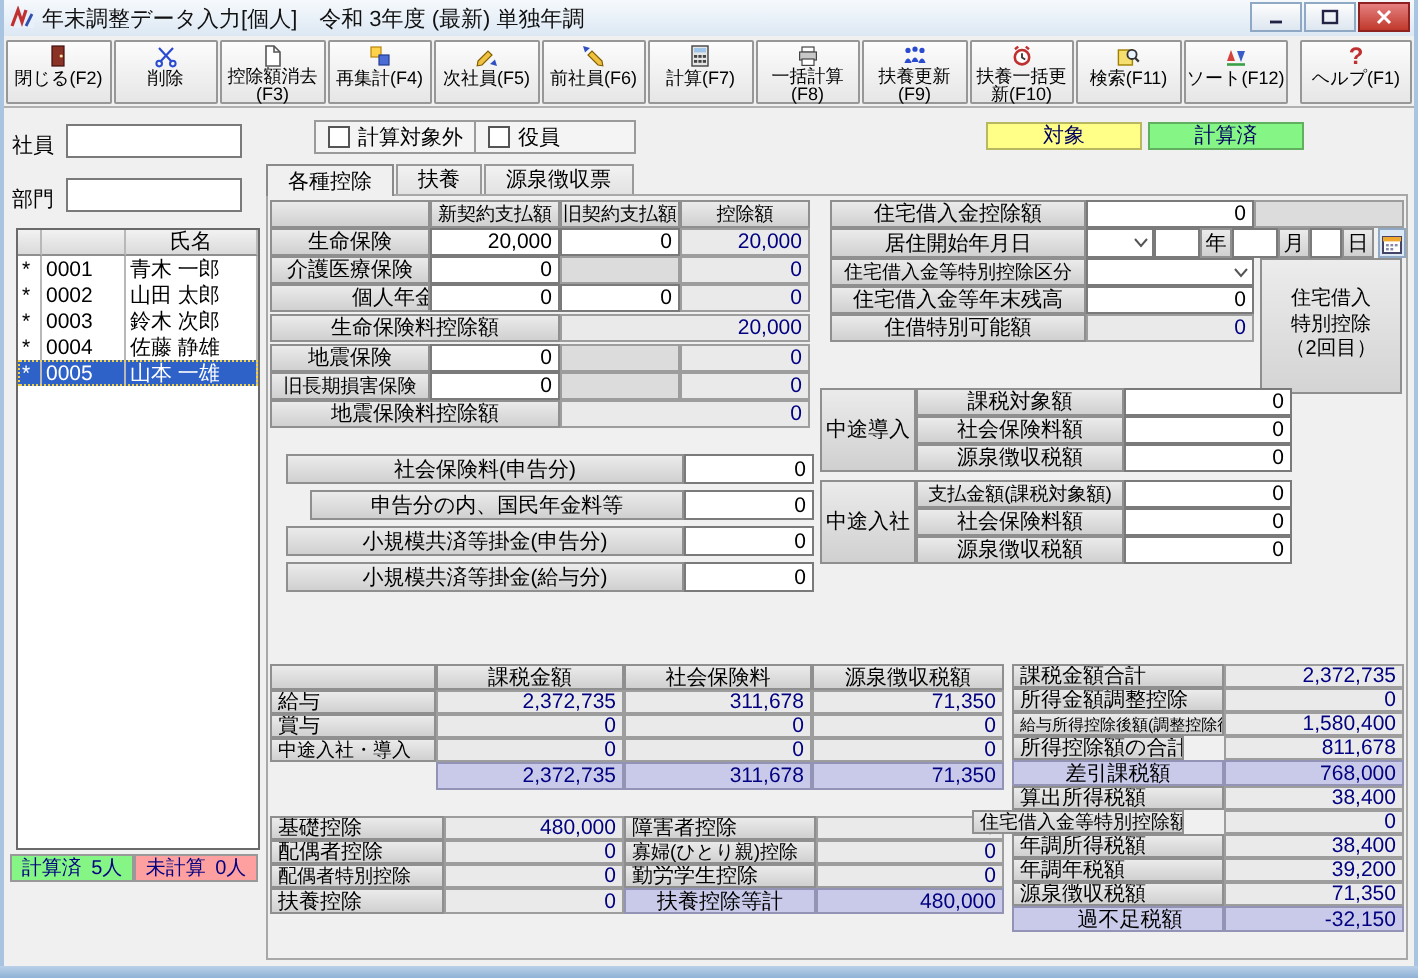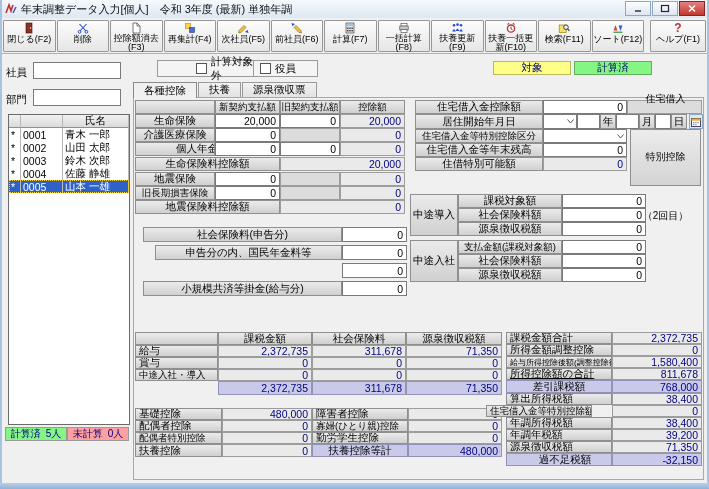--- a/index.html
+++ b/index.html
@@ -31,21 +31,21 @@
   .listbox{position:absolute;left:8px;top:114px;width:122px;height:311px;background:#fff;border:1px solid #6a6a6a;box-sizing:border-box;}
   .lrow{display:flex;height:13px;align-items:stretch;font-size:10.5px;}
   .lrow>div{border-right:1px solid #b8b8b8;display:flex;align-items:center;overflow:hidden;white-space:nowrap;padding-left:2px;box-sizing:border-box;}
   .lhead>div{background:linear-gradient(#f2f2f2,#dadada);border-bottom:1px solid #8f8f8f;justify-content:center;padding-left:0;}
   .lc0{flex:0 0 12px;} .lc1{flex:0 0 42px;} .lc2{flex:1;}
   .lrow.sel{background:#2e62c8;color:#fff;outline:1px dotted #f5d040;outline-offset:-1px;}
   .tabstrip{position:absolute;left:133px;top:82px;height:16px;display:flex;}
   .tab{height:15px;padding:0 10px;display:flex;align-items:center;font-size:10.5px;border:1px solid #9a9a9a;border-bottom:none;background:linear-gradient(#f2f2f2,#e2e2e2);margin-right:1px;box-sizing:border-box;}
   .tab.active{background:#f0f0f0;height:16px;position:relative;z-index:3;border-color:#8a8a8a;}
   .panel{position:absolute;left:133px;top:97px;width:571px;height:383px;border:1px solid #a8a8a8;background:#f0f0f0;box-sizing:border-box;}
-  .filterbox{position:absolute;left:157px;top:60px;width:161px;height:17px;border:1px solid #9a9a9a;display:flex;box-sizing:border-box;background:#f4f4f4;padding-left:32px;}
+  .filterbox{position:absolute;left:157px;top:60px;width:161px;height:17px;border:1px solid #9a9a9a;display:flex;box-sizing:border-box;background:#f4f4f4;}
   .filtercell{flex:1;display:flex;align-items:center;padding-left:6px;font-size:10.5px;border-right:1px solid #9a9a9a;}
   .filtercell:last-child{border-right:none;}
   .statusbar{position:absolute;left:5px;top:427px;width:124px;height:14px;display:flex;font-size:10px;color:#000080;}
   .statusbar>div{flex:1;display:flex;align-items:center;justify-content:space-evenly;border:1px solid #999;box-sizing:border-box;}
   .st-green{background:#85f585;}
   .st-pink{background:#ffa0a0;}
   .combo{position:absolute;background:#fff;border:1px solid #7a7a7a;box-sizing:border-box;display:flex;align-items:center;justify-content:flex-end;padding-right:2px;}
   .grpbtn{position:absolute;background:linear-gradient(#ececec,#d4d4d4);border:1px solid #8f8f8f;box-sizing:border-box;display:flex;flex-direction:column;align-items:center;justify-content:center;font-size:10px;line-height:1.25;}
   .bottomframe{position:absolute;left:0;top:483px;width:709px;height:6px;background:linear-gradient(#b9d0e8,#8fb2d6);}
   .sideframe{position:absolute;top:0;width:2px;height:489px;background:#a9c4e0;}
@@ -320,20 +320,21 @@
   <div class="cell dis" style="left:280px;top:186px;width:60px;height:14px;"></div>
   <div class="cell out" style="left:340px;top:186px;width:65px;height:14px;">0</div>
 
   <div class="cell lab" style="left:135px;top:200px;width:145px;height:14px;">地震保険料控除額</div>
   <div class="cell out" style="left:280px;top:200px;width:125px;height:14px;">0</div>
 
   <div class="cell lab" style="left:143px;top:227px;width:199px;height:15px;">社会保険料(申告分)</div>
   <div class="cell in" style="left:342px;top:227px;width:65px;height:15px;">0</div>
   <div class="cell lab" style="left:155px;top:245px;width:187px;height:15px;">申告分の内、国民年金料等</div>
   <div class="cell in" style="left:342px;top:245px;width:65px;height:15px;">0</div>
+  <div class="cell lab" style="left:143px;top:263px;width:199px;height:15px;">小規模共済等掛金(申告分)</div>
   <div class="cell in" style="left:342px;top:263px;width:65px;height:15px;">0</div>
   <div class="cell lab" style="left:143px;top:281px;width:199px;height:15px;">小規模共済等掛金(給与分)</div>
   <div class="cell in" style="left:342px;top:281px;width:65px;height:15px;">0</div>
 
   <div class="cell lab" style="left:415px;top:100px;width:128px;height:14px;">住宅借入金控除額</div>
   <div class="cell in" style="left:543px;top:100px;width:84px;height:14px;">0</div>
   <div class="cell dis" style="left:627px;top:100px;width:75px;height:14px;"></div>
 
   <div class="cell lab" style="left:415px;top:114px;width:128px;height:15px;">居住開始年月日</div>
   <div class="combo" style="left:543px;top:114px;width:34px;height:15px;">
@@ -367,21 +368,21 @@
         <path d="M0.5 0.5 L3.5 4 L6.5 0.5" stroke="#555" fill="none"></path>
       </svg>
     </div>
 
   <div class="cell lab" style="left:415px;top:143px;width:128px;height:14px;">住宅借入金等年末残高</div>
   <div class="cell in" style="left:543px;top:143px;width:84px;height:14px;">0</div>
 
   <div class="cell lab" style="left:415px;top:157px;width:128px;height:14px;">住借特別可能額</div>
   <div class="cell out" style="left:543px;top:157px;width:84px;height:14px;">0</div>
 
-  <div class="grpbtn" style="left:630px;top:129px;width:71px;height:57px;gap:46px;">
+  <div class="grpbtn" style="left:630px;top:129px;width:71px;height:68px;">
     <span>住宅借入</span>
     <span>特別控除</span>
     <span>（2回目）</span>
   </div>
 
   <div class="cell lab" style="left:410px;top:194px;width:48px;height:42px;">中途導入</div>
   <div class="cell lab" style="left:458px;top:194px;width:104px;height:14px;">課税対象額</div>
   <div class="cell in" style="left:562px;top:194px;width:84px;height:14px;">0</div>
   <div class="cell lab" style="left:458px;top:208px;width:104px;height:14px;">社会保険料額</div>
   <div class="cell in" style="left:562px;top:208px;width:84px;height:14px;">0</div>
@@ -443,21 +444,21 @@
 
   <div class="cell lab tl" style="left:506px;top:332px;width:106px;height:12px;">課税金額合計</div>
   <div class="cell out" style="left:612px;top:332px;width:90px;height:12px;">2,372,735</div>
 
   <div class="cell lab tl" style="left:506px;top:344px;width:106px;height:12px;">所得金額調整控除</div>
   <div class="cell out" style="left:612px;top:344px;width:90px;height:12px;">0</div>
 
   <div class="cell lab tl xs" style="left:506px;top:356px;width:106px;height:12px;">給与所得控除後額(調整控除後)</div>
   <div class="cell out" style="left:612px;top:356px;width:90px;height:12px;">1,580,400</div>
 
-  <div class="cell lab tl" style="left:506px;top:368px;width:106px;height:12px;text-decoration:underline;">所得控除額の合計</div>
+  <div class="cell lab tl" style="left:506px;top:368px;width:86px;height:12px;">所得控除額の合計</div>
   <div class="cell out" style="left:612px;top:368px;width:90px;height:12px;">811,678</div>
 
   <div class="cell hl" style="left:506px;top:380px;width:106px;height:13px;justify-content:center;">差引課税額</div>
   <div class="cell hl" style="left:612px;top:380px;width:90px;height:13px;justify-content:flex-end;padding-right:3px;color:#000080;">768,000</div>
 
   <div class="cell lab tl" style="left:506px;top:393px;width:106px;height:12px;">算出所得税額</div>
   <div class="cell out" style="left:612px;top:393px;width:90px;height:12px;">38,400</div>
 
   <div class="cell lab tl sm" style="left:486px;top:405px;width:106px;height:12px;">住宅借入金等特別控除額</div>
   <div class="cell out" style="left:612px;top:405px;width:90px;height:12px;">0</div>

